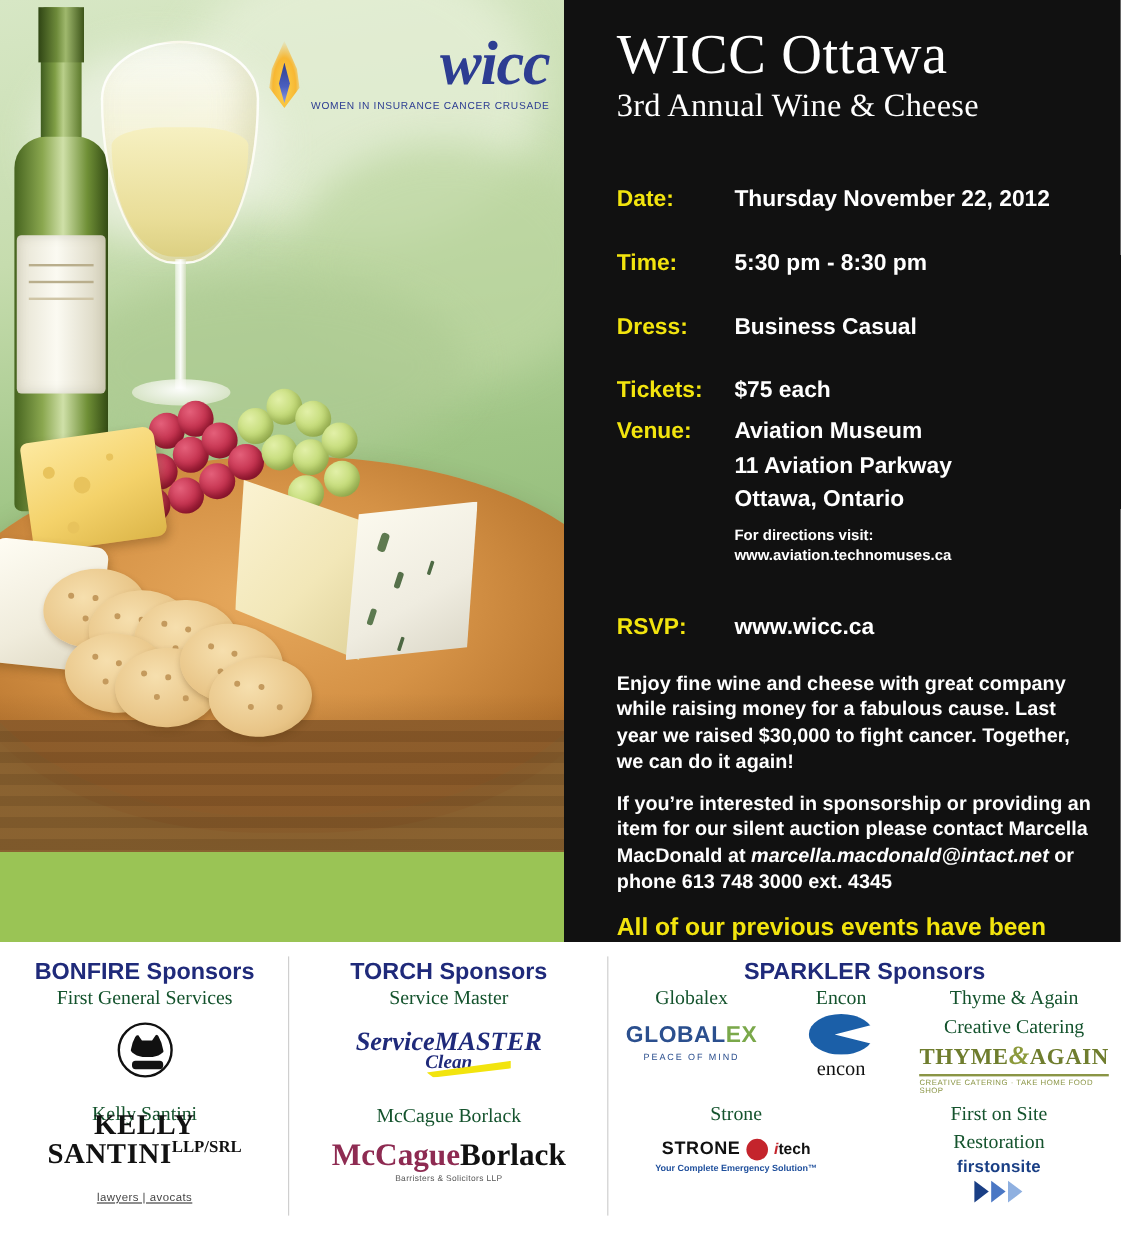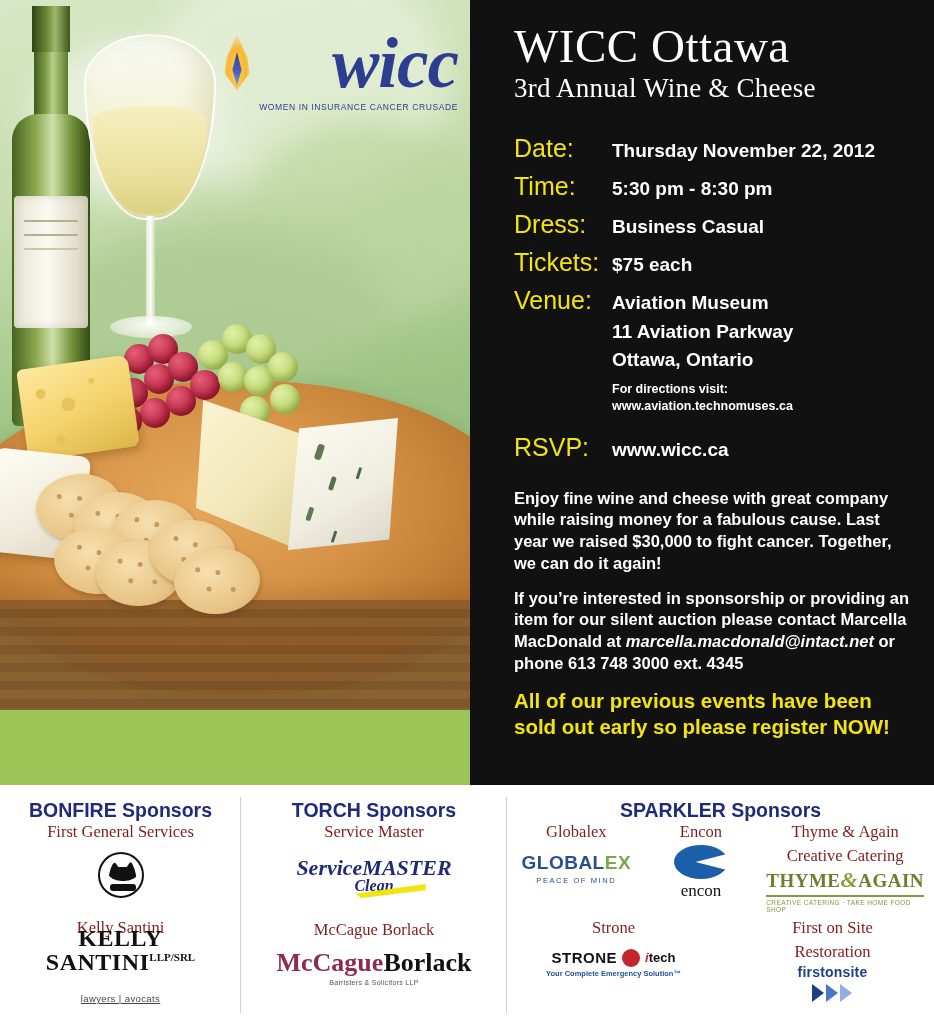--- a/index.html
+++ b/index.html
@@ -191,21 +191,21 @@
   }
   .flame .inner {
     position: absolute; left: 11px; top: 18px; width: 12px; height: 34px;
     background: linear-gradient(180deg,#2f3f8f,#4a5fc0 60%,#8fa0e0 100%);
     clip-path: polygon(50% 0%, 88% 52%, 50% 100%, 12% 52%);
   }
   .wicc-word {
     font-family: "Liberation Serif", serif;
     font-style: italic;
     font-weight: bold;
-    font-size: 71px;
+    font-size: 52px;
     color: #2d3d92;
     letter-spacing: -1px;
     line-height: 1;
     margin-left: 34px;
   }
   .wicc-tag {
     font-size: 8.5px;
     color: #2d3d92;
     letter-spacing: .6px;
     margin-top: 3px;
@@ -230,27 +230,28 @@
     font-size: 27px;
     margin-top: 2px;
     letter-spacing: .2px;
   }
 
   .details { margin-top: 30px; }
   .row { display: flex; align-items: baseline; margin-bottom: 9px; }
   .row .lbl {
     width: 98px; flex: 0 0 98px;
     color: #f2e40e;
-    font-weight: normal;
-    font-size: 25px;
+    font-weight: bold;
+    font-size: 19px;
   }
   .row .val {
     font-weight: bold;
     font-size: 19px;
     color: #ffffff;
+    margin-top: 22px;
   }
   .venue-lines { font-weight: bold; font-size: 19px; line-height: 1.5; }
   .directions { font-size: 12.5px; font-weight: bold; line-height: 1.35; margin-top: 6px; }
   .rsvp-row { margin-top: 18px; }
 
   .body-copy { margin-top: 26px; font-size: 16.5px; font-weight: bold; line-height: 1.32; }
   .body-copy p { margin-bottom: 13px; }
   .body-copy .em { font-style: italic; }
   .callout {
     color: #f2e40e;
@@ -277,41 +278,41 @@
   .col h3 {
     text-align: center;
     color: #1f2a7a;
     font-size: 19.5px;
     font-weight: bold;
   }
   .sponsor-name {
     text-align: center;
     font-family: "Liberation Serif", serif;
     font-size: 16.5px;
-    color: #7f1d1d;
+    color: #14532d;
     margin-bottom: 4px;
   }
   .logo-slot { height: 58px; display:flex; align-items:center; justify-content:center; margin-bottom: 6px; }
 
   
   .fgs-mark { width: 46px; height: 46px; border-radius: 50%; background:#ffffff; border: 2px solid #111; position: relative; }
   .fgs-mark:before {
     content:""; position:absolute; left:8px; top:7px; width:30px; height:20px;
     background:#111; border-radius: 50% 50% 45% 45%;
     clip-path: polygon(10% 40%, 22% 0%, 36% 30%, 64% 30%, 78% 0%, 90% 40%, 100% 100%, 0% 100%);
   }
   .fgs-mark:after {
     content:""; position:absolute; left:10px; bottom:5px; width:26px; height:7px;
     background:#111; border-radius: 3px;
   }
 
   
   .ks-logo { text-align:center; line-height:1; }
   .ks-main { font-family:"Liberation Serif", serif; font-weight:bold; font-size:24px; letter-spacing:.5px; color:#111; }
-  .ks-sup { font-size:11px; vertical-align: super; letter-spacing:0; }
+  .ks-sup { font-size:14px; vertical-align: super; letter-spacing:0; }
   .ks-sub { font-size:9.5px; color:#444; margin-top:20px; letter-spacing:.4px;text-decoration:underline; }
 
   
   .sm-logo { text-align:center; position: relative; }
   .sm-line1 { font-family:"Liberation Serif", serif; font-style: italic; font-size: 22px; color:#1f2a7a; font-weight: bold; }
   .sm-line2 { font-family:"Liberation Serif", serif; font-style: italic; font-size: 16px; color:#1f2a7a; font-weight:bold; margin-top:-4px; }
   .sm-swoosh {
     position:absolute; right: 26px; bottom: -3px; width: 70px; height: 14px;
     background:#f2e40e; clip-path: polygon(0% 70%, 100% 0%, 100% 45%, 8% 100%);
   }

